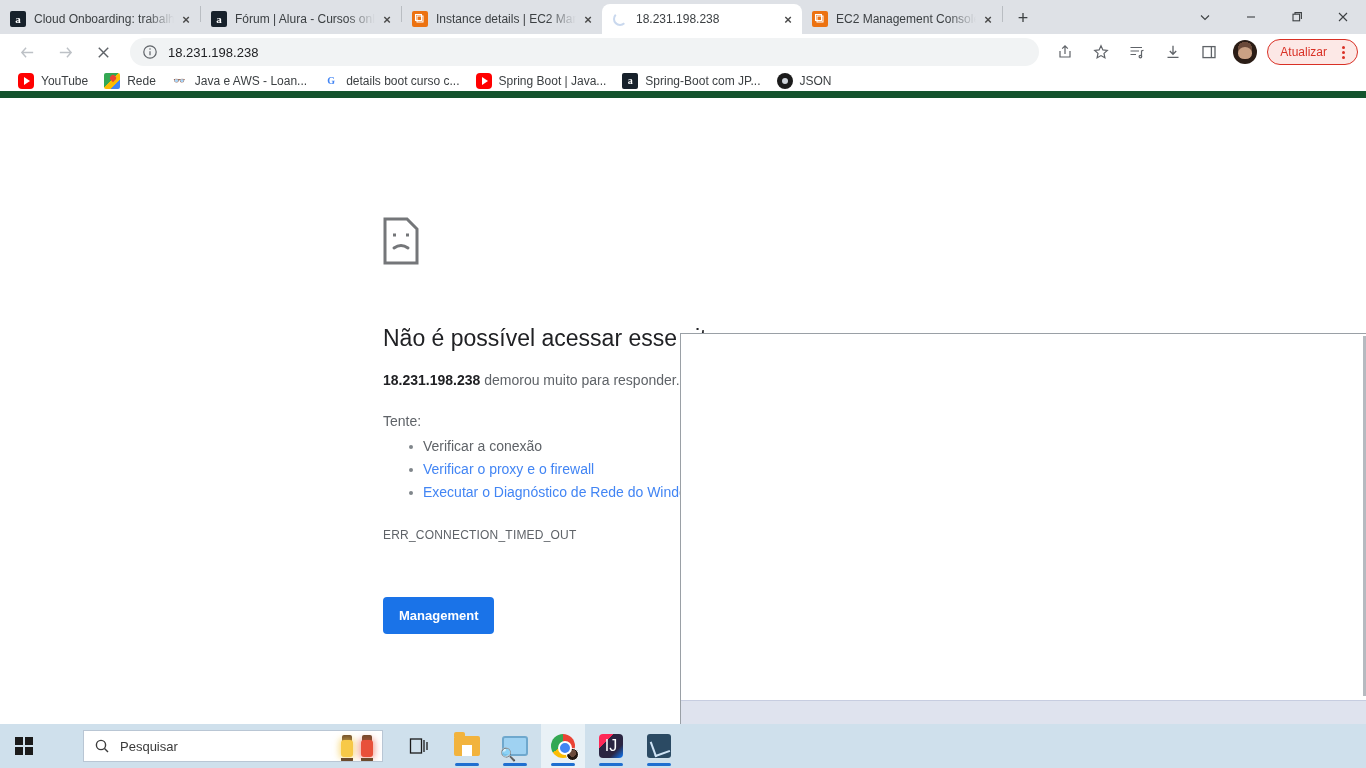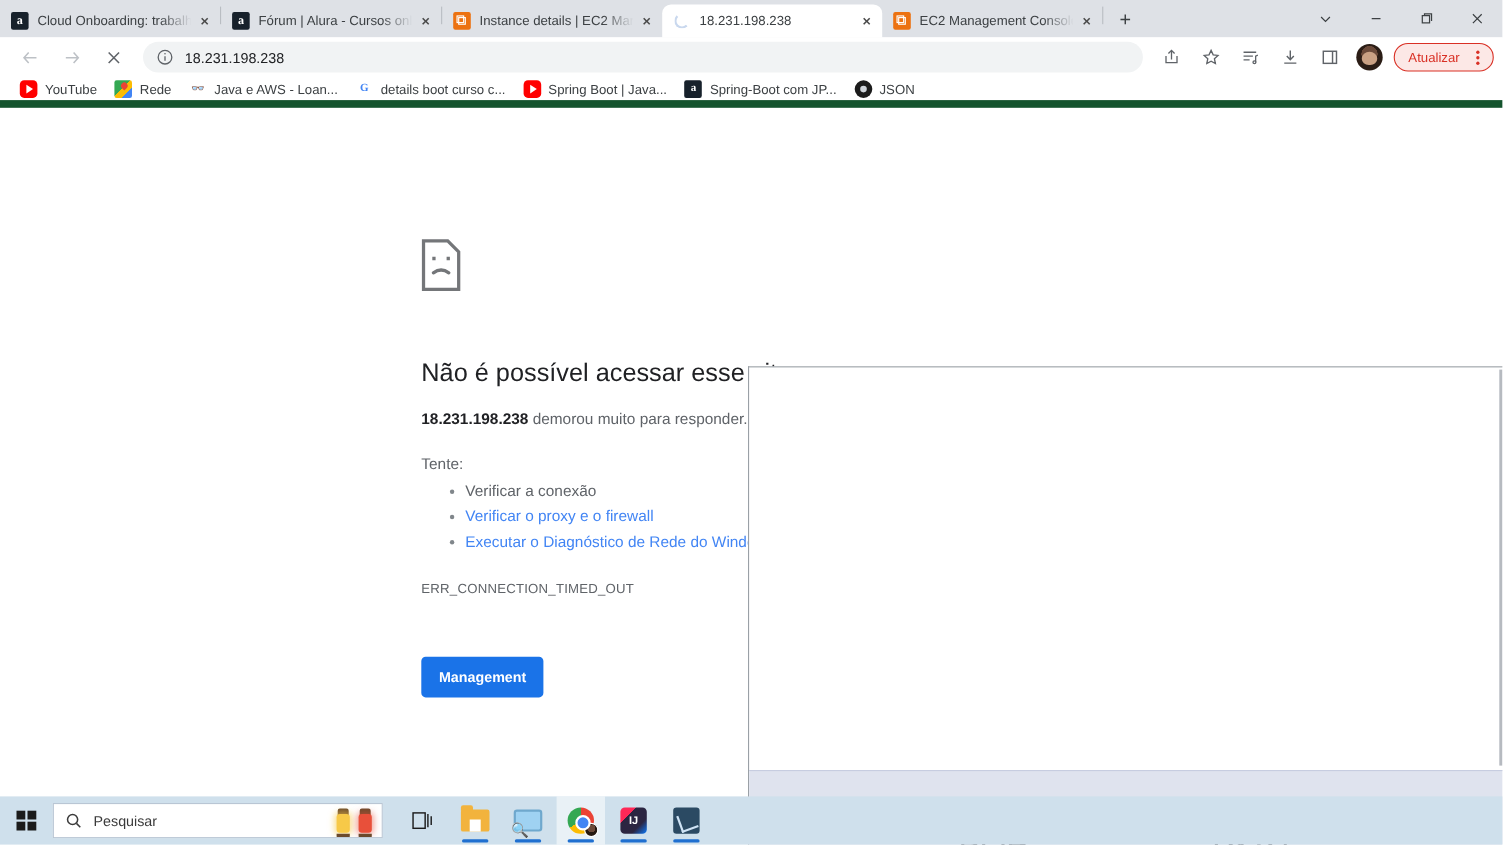--- a/index.html
+++ b/index.html
@@ -191,21 +191,21 @@
   .start {
     width: 48px; height: 44px; display: flex; align-items: center; justify-content: center;
   }
   .start .logo {
     width: 18px; height: 18px;
     display: grid; grid-template-columns: 1fr 1fr; grid-template-rows: 1fr 1fr; gap: 2px;
   }
   .start .logo i { background: #1b1b1b; display: block; }
   .searchbox {
     width: 300px; height: 32px; background: #ffffff; border: 1px solid #b9c6d4;
-    display: flex; align-items: center; padding: 0 10px; position: relative; overflow: hidden;
+    display: flex; align-items: center; padding: 0 10px; position: relative; overflow: hidden; margin-left: 35px;
   }
   .searchbox .mag { width: 16px; height: 16px; margin-right: 10px; color: #3c3c3c; }
   .searchbox .ph { font-size: 13px; color: #3a3a3a; }
   .lanterns { position: absolute; right: 6px; bottom: -2px; display: flex; align-items: flex-end; gap: 2px; }
   .lantern { width: 18px; height: 30px; position: relative; }
   .lantern .body { position: absolute; left: 3px; top: 7px; width: 12px; height: 17px; border-radius: 3px; }
   .lantern .cap { position: absolute; left: 4px; top: 2px; width: 10px; height: 6px; background: #6b4a2c; border-radius: 2px 2px 0 0; }
   .lantern .base { position: absolute; left: 3px; bottom: 1px; width: 12px; height: 4px; background: #6b4a2c; border-radius: 0 0 2px 2px; }
   .lantern.l1 .body { background: #f7c948; box-shadow: 0 0 6px 2px rgba(247,201,72,.6); }
   .lantern.l2 .body { background: #e8503a; box-shadow: 0 0 6px 2px rgba(232,80,58,.5); }
@@ -235,21 +235,21 @@
     border-radius:50%; background:#4285f4; border:2px solid #fff;
   }
   .ic-chrome .pfp {
     position:absolute; right:-4px; bottom:-3px; width:13px; height:13px; border-radius:50%;
     background: radial-gradient(circle at 50% 38%, #6b4a3a 0 40%, #241811 41% 100%);
     border:1px solid #fff;
   }
   .ic-intellij {
     width: 24px; height: 24px; border-radius: 4px;
     background: linear-gradient(135deg,#fe2857 0 30%,#2b2541 30% 70%,#0d7cff 100%);
-    color:#fff; font-size:10px; font-weight:bold; display:flex; align-items:center; justify-content:center;
+    color:#fff; font-size:16px; font-weight:normal; display:flex; align-items:center; justify-content:center;
     font-family: "Liberation Sans", sans-serif;
   }
   .ic-editor {
     width: 24px; height: 24px; border-radius: 3px; background: #2b4a63; position: relative;
   }
   .ic-editor::after {
     content:""; position:absolute; left:5px; top:5px; width:14px; height:14px;
     border-left:2px solid #cfe3f5; border-bottom:2px solid #cfe3f5; transform: rotate(-20deg);
   }
 </style>

